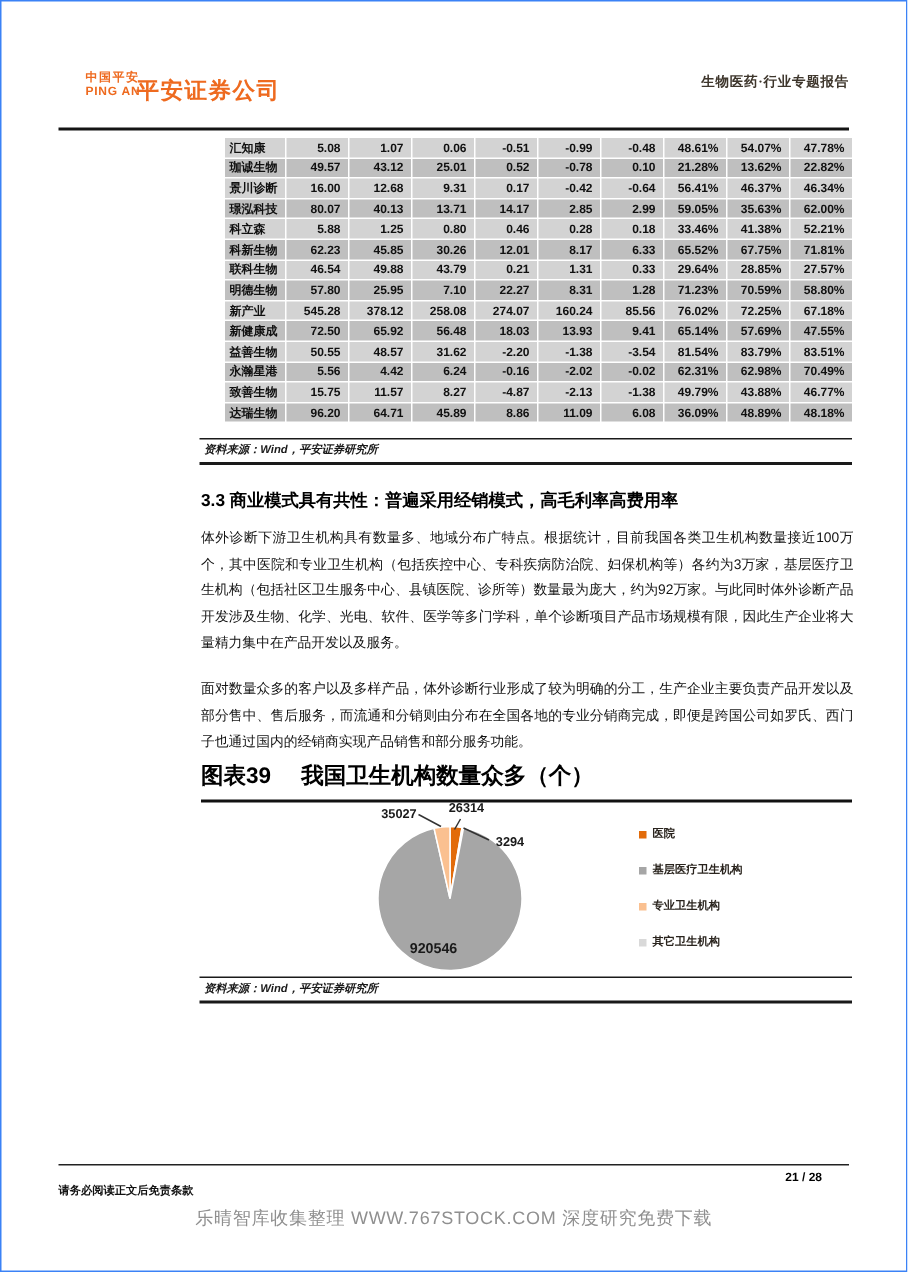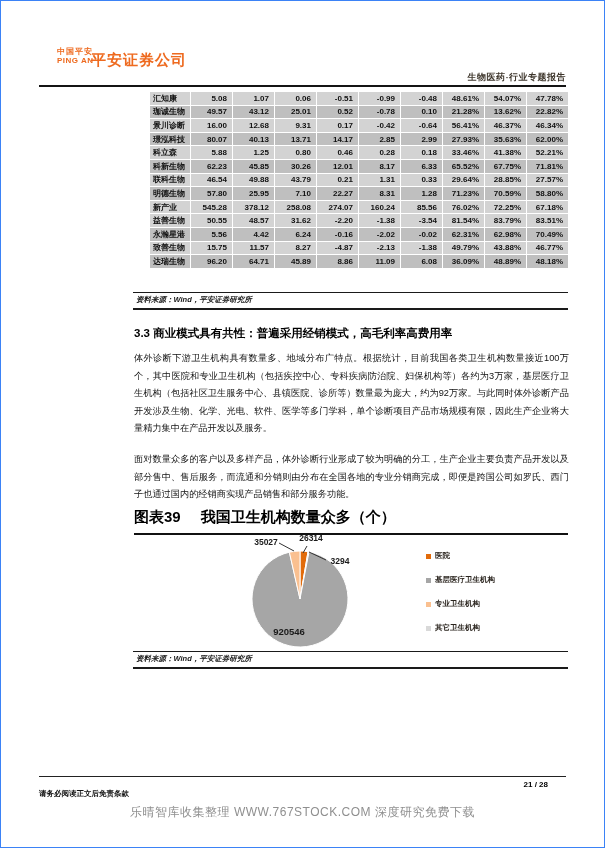--- a/index.html
+++ b/index.html
@@ -7,21 +7,21 @@
   .page {
     position:relative; width:605px; height:848px; margin:0 auto;
     background:#ffffff; border:1px solid #3b82f6; overflow:hidden;
     font-family:"Liberation Sans", sans-serif; color:#000;
   }
   
   .logo-block { position:absolute; left:56px; top:46px; color:#EE6A1F; font-weight:bold; line-height:9px; }
   .logo-cn { font-size:8px; letter-spacing:1px; }
   .logo-en { font-size:8px; letter-spacing:0.5px; }
   .company-name { position:absolute; left:90px; top:50px; font-size:15px; font-weight:bold; color:#EE6A1F; letter-spacing:1px; }
-  .report-tag { position:absolute; right:38px; top:70px; font-size:9px; font-weight:bold; color:#3e362c; letter-spacing:0.5px;font-family:Liberation Serif, serif; }
+  .report-tag { position:absolute; right:38px; top:47px; font-size:9px; font-weight:bold; color:#3e362c; letter-spacing:0.5px;font-family:Liberation Serif, serif; }
   .header-rule { position:absolute; left:38px; right:38px; top:84px; height:2px; background:#141414; }
   
   .ivd-table { position:absolute; left:148px; top:90px; border-collapse:separate; border-spacing:1.5px 1px; }
   .ivd-table td { height:12.6px; font-size:8px; font-weight:bold; color:#101010; white-space:nowrap; }
   .ivd-table td.name { width:40px; text-align:left; padding:0 2px 0 3px; }
   .ivd-table td.num  { width:41px; text-align:right; padding:0 5px 0 2px; }
   .ivd-table tr.odd td  { background:#D3D3D3; }
   .ivd-table tr.even td { background:#BFBFBF; }
   
   .source-block { position:absolute; left:132px; width:435px; border-top:1px solid #1a1a1a; border-bottom:2px solid #1a1a1a; }
@@ -102,21 +102,21 @@
           <td class="num">46.34%</td>
         </tr>
         <tr class="even">
           <td class="name">璟泓科技</td>
           <td class="num">80.07</td>
           <td class="num">40.13</td>
           <td class="num">13.71</td>
           <td class="num">14.17</td>
           <td class="num">2.85</td>
           <td class="num">2.99</td>
-          <td class="num">27.93%</td>
+          <td class="num">59.05%</td>
           <td class="num">35.63%</td>
           <td class="num">62.00%</td>
         </tr>
         <tr class="odd">
           <td class="name">科立森</td>
           <td class="num">5.88</td>
           <td class="num">1.25</td>
           <td class="num">0.80</td>
           <td class="num">0.46</td>
           <td class="num">0.28</td>
@@ -165,20 +165,32 @@
           <td class="name">新产业</td>
           <td class="num">545.28</td>
           <td class="num">378.12</td>
           <td class="num">258.08</td>
           <td class="num">274.07</td>
           <td class="num">160.24</td>
           <td class="num">85.56</td>
           <td class="num">76.02%</td>
           <td class="num">72.25%</td>
           <td class="num">67.18%</td>
+        </tr>
+        <tr class="even">
+          <td class="name">新健康成</td>
+          <td class="num">72.50</td>
+          <td class="num">65.92</td>
+          <td class="num">56.48</td>
+          <td class="num">18.03</td>
+          <td class="num">13.93</td>
+          <td class="num">9.41</td>
+          <td class="num">65.14%</td>
+          <td class="num">57.69%</td>
+          <td class="num">47.55%</td>
         </tr>
         <tr class="odd">
           <td class="name">益善生物</td>
           <td class="num">50.55</td>
           <td class="num">48.57</td>
           <td class="num">31.62</td>
           <td class="num">-2.20</td>
           <td class="num">-1.38</td>
           <td class="num">-3.54</td>
           <td class="num">81.54%</td>

